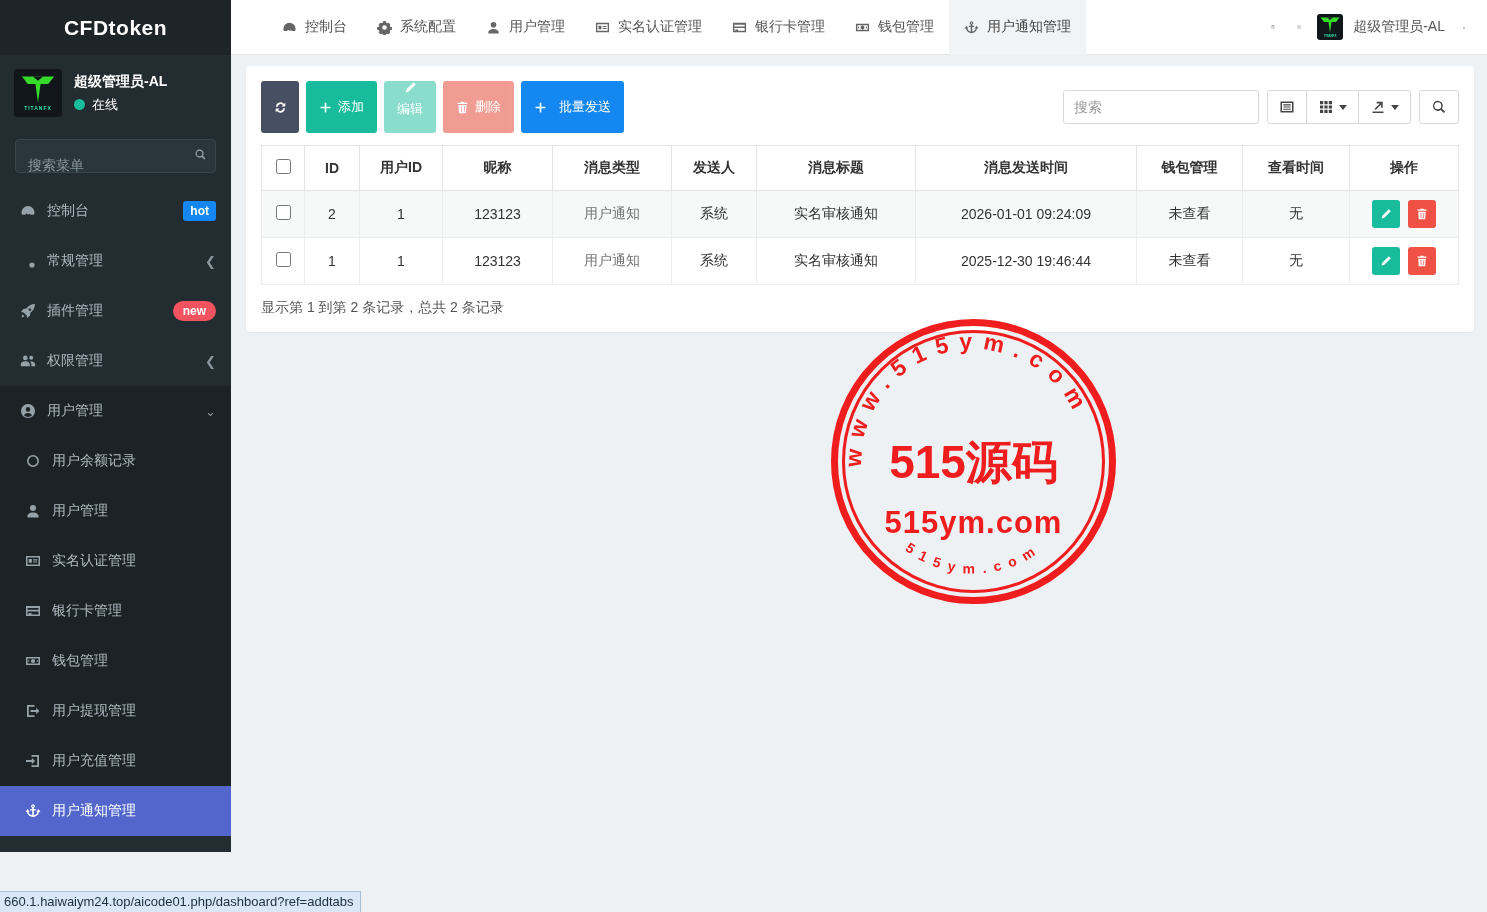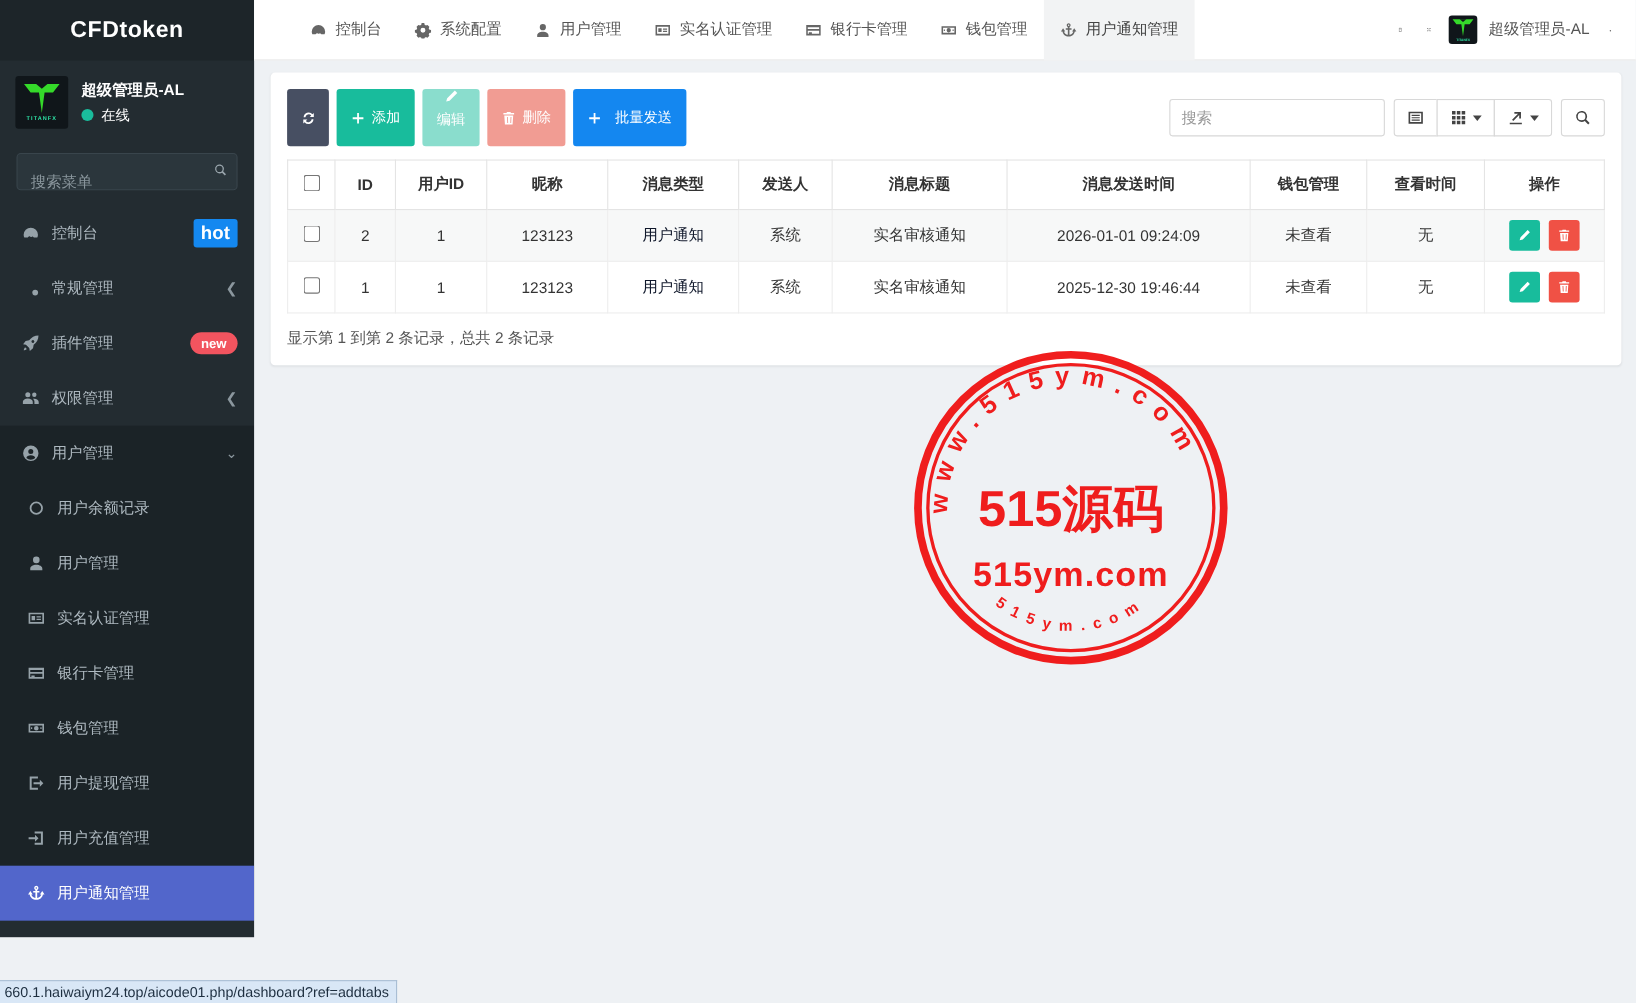--- a/index.html
+++ b/index.html
@@ -27,21 +27,21 @@
   .menu-search input::placeholder { color:#8a969d; }
   .menu-search .ic { position:absolute; right:9px; top:9px; color:#9aa6ad; }
   .menu { flex:1; overflow:hidden; }
   .mitem { display:flex; align-items:center; gap:11px; height:50px; padding:0 15px 0 20px; color:#aeb9c0; font-size:14px; cursor:pointer; text-decoration:none; }
   .mitem .ic { color:#96a2a9; }
   .mitem .lbl { flex:1; }
   .msection { background:#1b2327; }
   .mitem.sub { padding-left:25px; }
   .mitem.active { background:#5266cb; color:#fff; }
   .mitem.active .ic { color:#fff; }
-  .badge-hot { background:#1488f0; color:#fff; font-size:17px; font-weight:700; padding:3px 7px; border-radius:3px; }
+  .badge-hot { background:#1488f0; color:#fff; font-size:12px; font-weight:700; padding:3px 7px; border-radius:3px; }
   .badge-new { background:#f2545f; color:#fff; font-size:12px; font-weight:700; padding:3px 10px; border-radius:10px; }
   .arrow { color:#8b979e; font-size:13px; }
 
   
   .main { flex:1; display:flex; flex-direction:column; position:relative; }
   .topbar { height:55px; background:#fff; border-bottom:1px solid #e6e6e6; display:flex; align-items:center; flex:none; }
   .hamburger { padding:0 16px 0 20px; color:#555; cursor:pointer; display:flex; }
   .tabs { display:flex; height:55px; }
   .tab { display:flex; align-items:center; gap:8px; padding:0 15px; color:#555; font-size:14px; cursor:pointer; height:55px; }
   .tab .ic { color:#666; width:15px; height:15px; }
@@ -73,21 +73,21 @@
   .btn-group .wbtn:first-child { border-radius:3px 0 0 3px; margin-left:0; }
   .btn-group .wbtn:last-child { border-radius:0 3px 3px 0; }
   .wbtn.single { border-radius:3px; margin-left:8px; }
   .caret { width:0; height:0; border-left:4px solid transparent; border-right:4px solid transparent; border-top:5px solid #444; }
 
   
   table { width:100%; border-collapse:collapse; table-layout:fixed; border:1px solid #ddd; }
   th { font-size:14px; font-weight:700; color:#333; height:45px; border:1px solid #e4e4e4; background:#fff; }
   td { font-size:14px; color:#333; height:47px; text-align:center; border:1px solid #ededed; border-top:1px solid #e4e4e4; }
   tr.striped td { background:#f7f8f8; }
-  .type-link { color:#0f172a; cursor:pointer; }
+  .type-link { color:#737373; cursor:pointer; }
   .cell-check input, th input { width:15px; height:15px; cursor:pointer; }
   .op-btn { width:28px; height:28px; border:none; border-radius:3px; color:#fff; display:inline-flex; align-items:center; justify-content:center; cursor:pointer; margin:0 2px; }
   .op-edit { background:#18bc9c; }
   .op-del { background:#f05145; }
   .op-btn .ic { width:12px; height:12px; }
 
   .summary { font-size:14px; color:#555; margin-top:14px; }
 
   
   .stamp { position:absolute; left:599px; top:318px; width:287px; height:287px; z-index:40; pointer-events:none; opacity:.95; }

